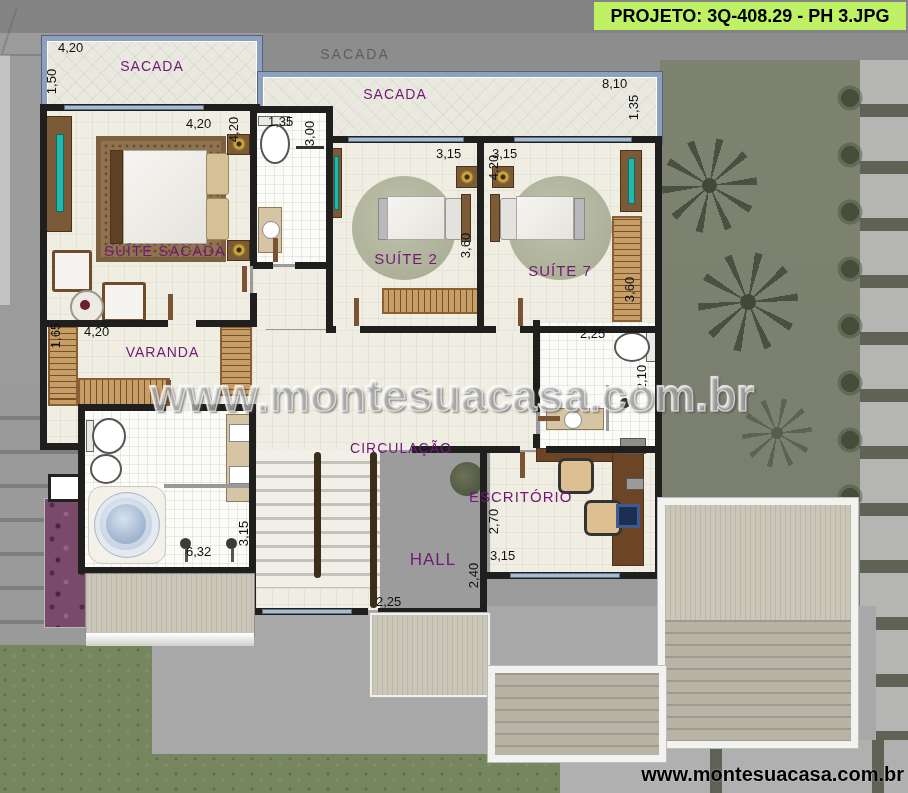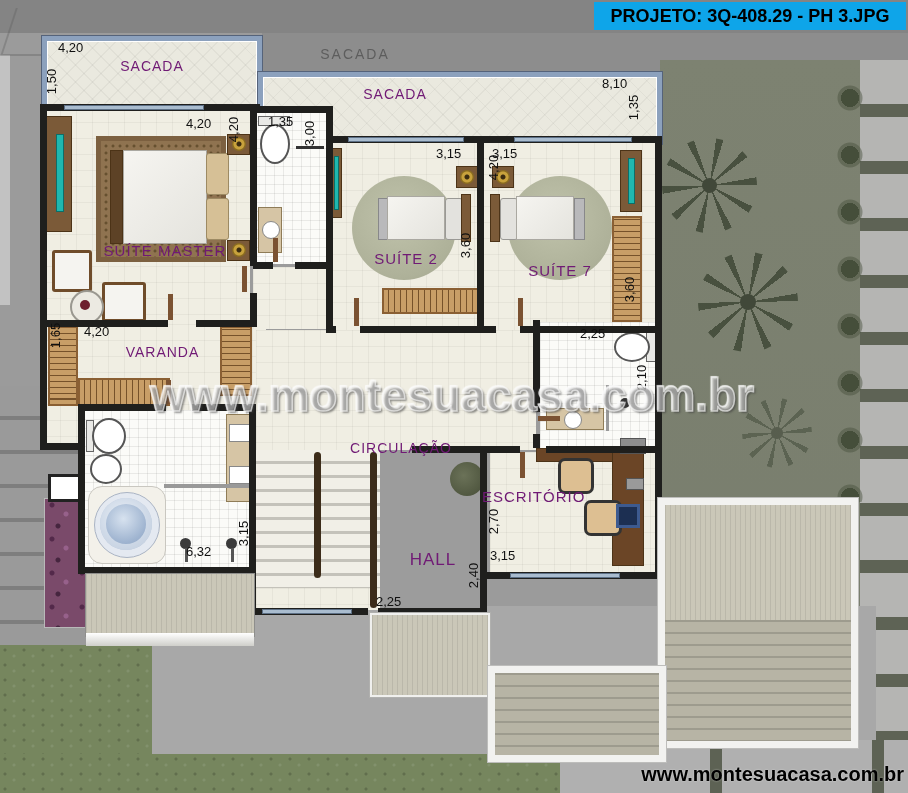--- a/index.html
+++ b/index.html
@@ -64,21 +64,21 @@
     background-image:radial-gradient(circle 13px at 18px 20px,#454e3a 0 9px,rgba(69,78,58,.45) 9px 12px,transparent 13px);
     background-size:36px 57px;}
   .flowers{position:absolute;background-color:#7a4a6a;border:1px solid #b9b9b9;
     background-image:radial-gradient(circle 3px at 7px 6px,#53294a 0 2px,transparent 3px),
                      radial-gradient(circle 3px at 21px 15px,#97618b 0 2px,transparent 3px),
                      radial-gradient(circle 3px at 13px 27px,#46253f 0 2px,transparent 3px);
     background-size:30px 34px;}
   .stairs{position:absolute;
     background:repeating-linear-gradient(180deg,#f1efe7 0 11px,#c4c2ba 11px 14px);}
   .rail{position:absolute;background:#3c2c1a;border-radius:4px;}
-  #title-bar{position:absolute;left:594px;top:2px;width:312px;height:28px;background:#0ea5e9;
+  #title-bar{position:absolute;left:594px;top:2px;width:312px;height:28px;background:#bef264;
     display:flex;align-items:center;justify-content:center;
     font-weight:bold;font-size:18px;color:#000;}
   #wm-center{position:absolute;left:150px;top:368px;width:760px;height:56px;
     font-size:46px;font-weight:bold;white-space:nowrap;letter-spacing:0px;
     color:rgba(225,225,225,.28);-webkit-text-stroke:1.5px rgba(250,250,250,.65);
     text-shadow:2px 2px 2px rgba(60,60,60,.55),-1px -1px 1px rgba(255,255,255,.6);
     z-index:60;}
   #wm-bottom{position:absolute;left:540px;top:763px;width:364px;text-align:right;
     font-size:20px;font-weight:bold;color:#000;z-index:61;
     text-shadow:0 0 2px rgba(255,255,255,.55);}
@@ -256,26 +256,26 @@
   <div class="abs ribs-v" style="left:86px;top:574px;width:168px;height:62px;box-shadow:0 0 0 1px #8e8e8c;"></div>
   <div class="abs" style="left:86px;top:633px;width:168px;height:13px;background:linear-gradient(180deg,#fff,#cfcfca);"></div>
   <div class="abs ribs-v" style="left:372px;top:615px;width:116px;height:80px;box-shadow:0 0 0 2px #f0f0ee,0 0 0 3px #b0b0ae;"></div>
   <div class="roofedge ribs-v" style="left:658px;top:498px;width:186px;height:236px;"></div>
   <div class="abs ribs-h" style="left:665px;top:620px;width:186px;height:121px;"></div>
   <div class="roofedge ribs-h" style="left:488px;top:666px;width:164px;height:82px;"></div>
 
   <div class="lbl" style="left:92px;top:58px;width:120px;">SACADA</div>
   <div class="lbl" style="left:300px;top:46px;width:110px;color:rgba(55,55,55,.55);letter-spacing:2px;">SACADA</div>
   <div class="lbl" style="left:330px;top:86px;width:130px;">SACADA</div>
-  <div class="lbl" style="left:100px;top:242px;width:130px;font-size:15px;">SUÍTE MASTER</div>
+  <div class="lbl" style="left:100px;top:242px;width:130px;font-size:15px;">SUÍTE SACADA</div>
   <div class="lbl" style="left:366px;top:250px;width:80px;font-size:15px;">SUÍTE 2</div>
   <div class="lbl" style="left:520px;top:262px;width:80px;font-size:15px;">SUÍTE 7</div>
   <div class="lbl" style="left:120px;top:344px;width:85px;">VARANDA</div>
   <div class="lbl" style="left:340px;top:392px;width:122px;margin-top:48px;">CIRCULAÇÃO</div>
-  <div class="lbl" style="left:482px;top:488px;width:100px;font-size:15px;">ESCRITÓRIO</div>
+  <div class="lbl" style="left:469px;top:488px;width:100px;font-size:15px;">ESCRITÓRIO</div>
   <div class="lbl" style="left:406px;top:550px;width:54px;font-size:17px;">HALL</div>
 
   <div class="dim" style="left:58px;top:40px;">4,20</div>
   <div class="dim dimv" style="left:34px;top:74px;">1,50</div>
   <div class="dim" style="left:602px;top:76px;">8,10</div>
   <div class="dim dimv" style="left:616px;top:100px;">1,35</div>
   <div class="dim" style="left:186px;top:116px;">4,20</div>
   <div class="dim dimv" style="left:216px;top:122px;">4,20</div>
   <div class="dim" style="left:268px;top:114px;">1,35</div>
   <div class="dim dimv" style="left:292px;top:126px;">3,00</div>

